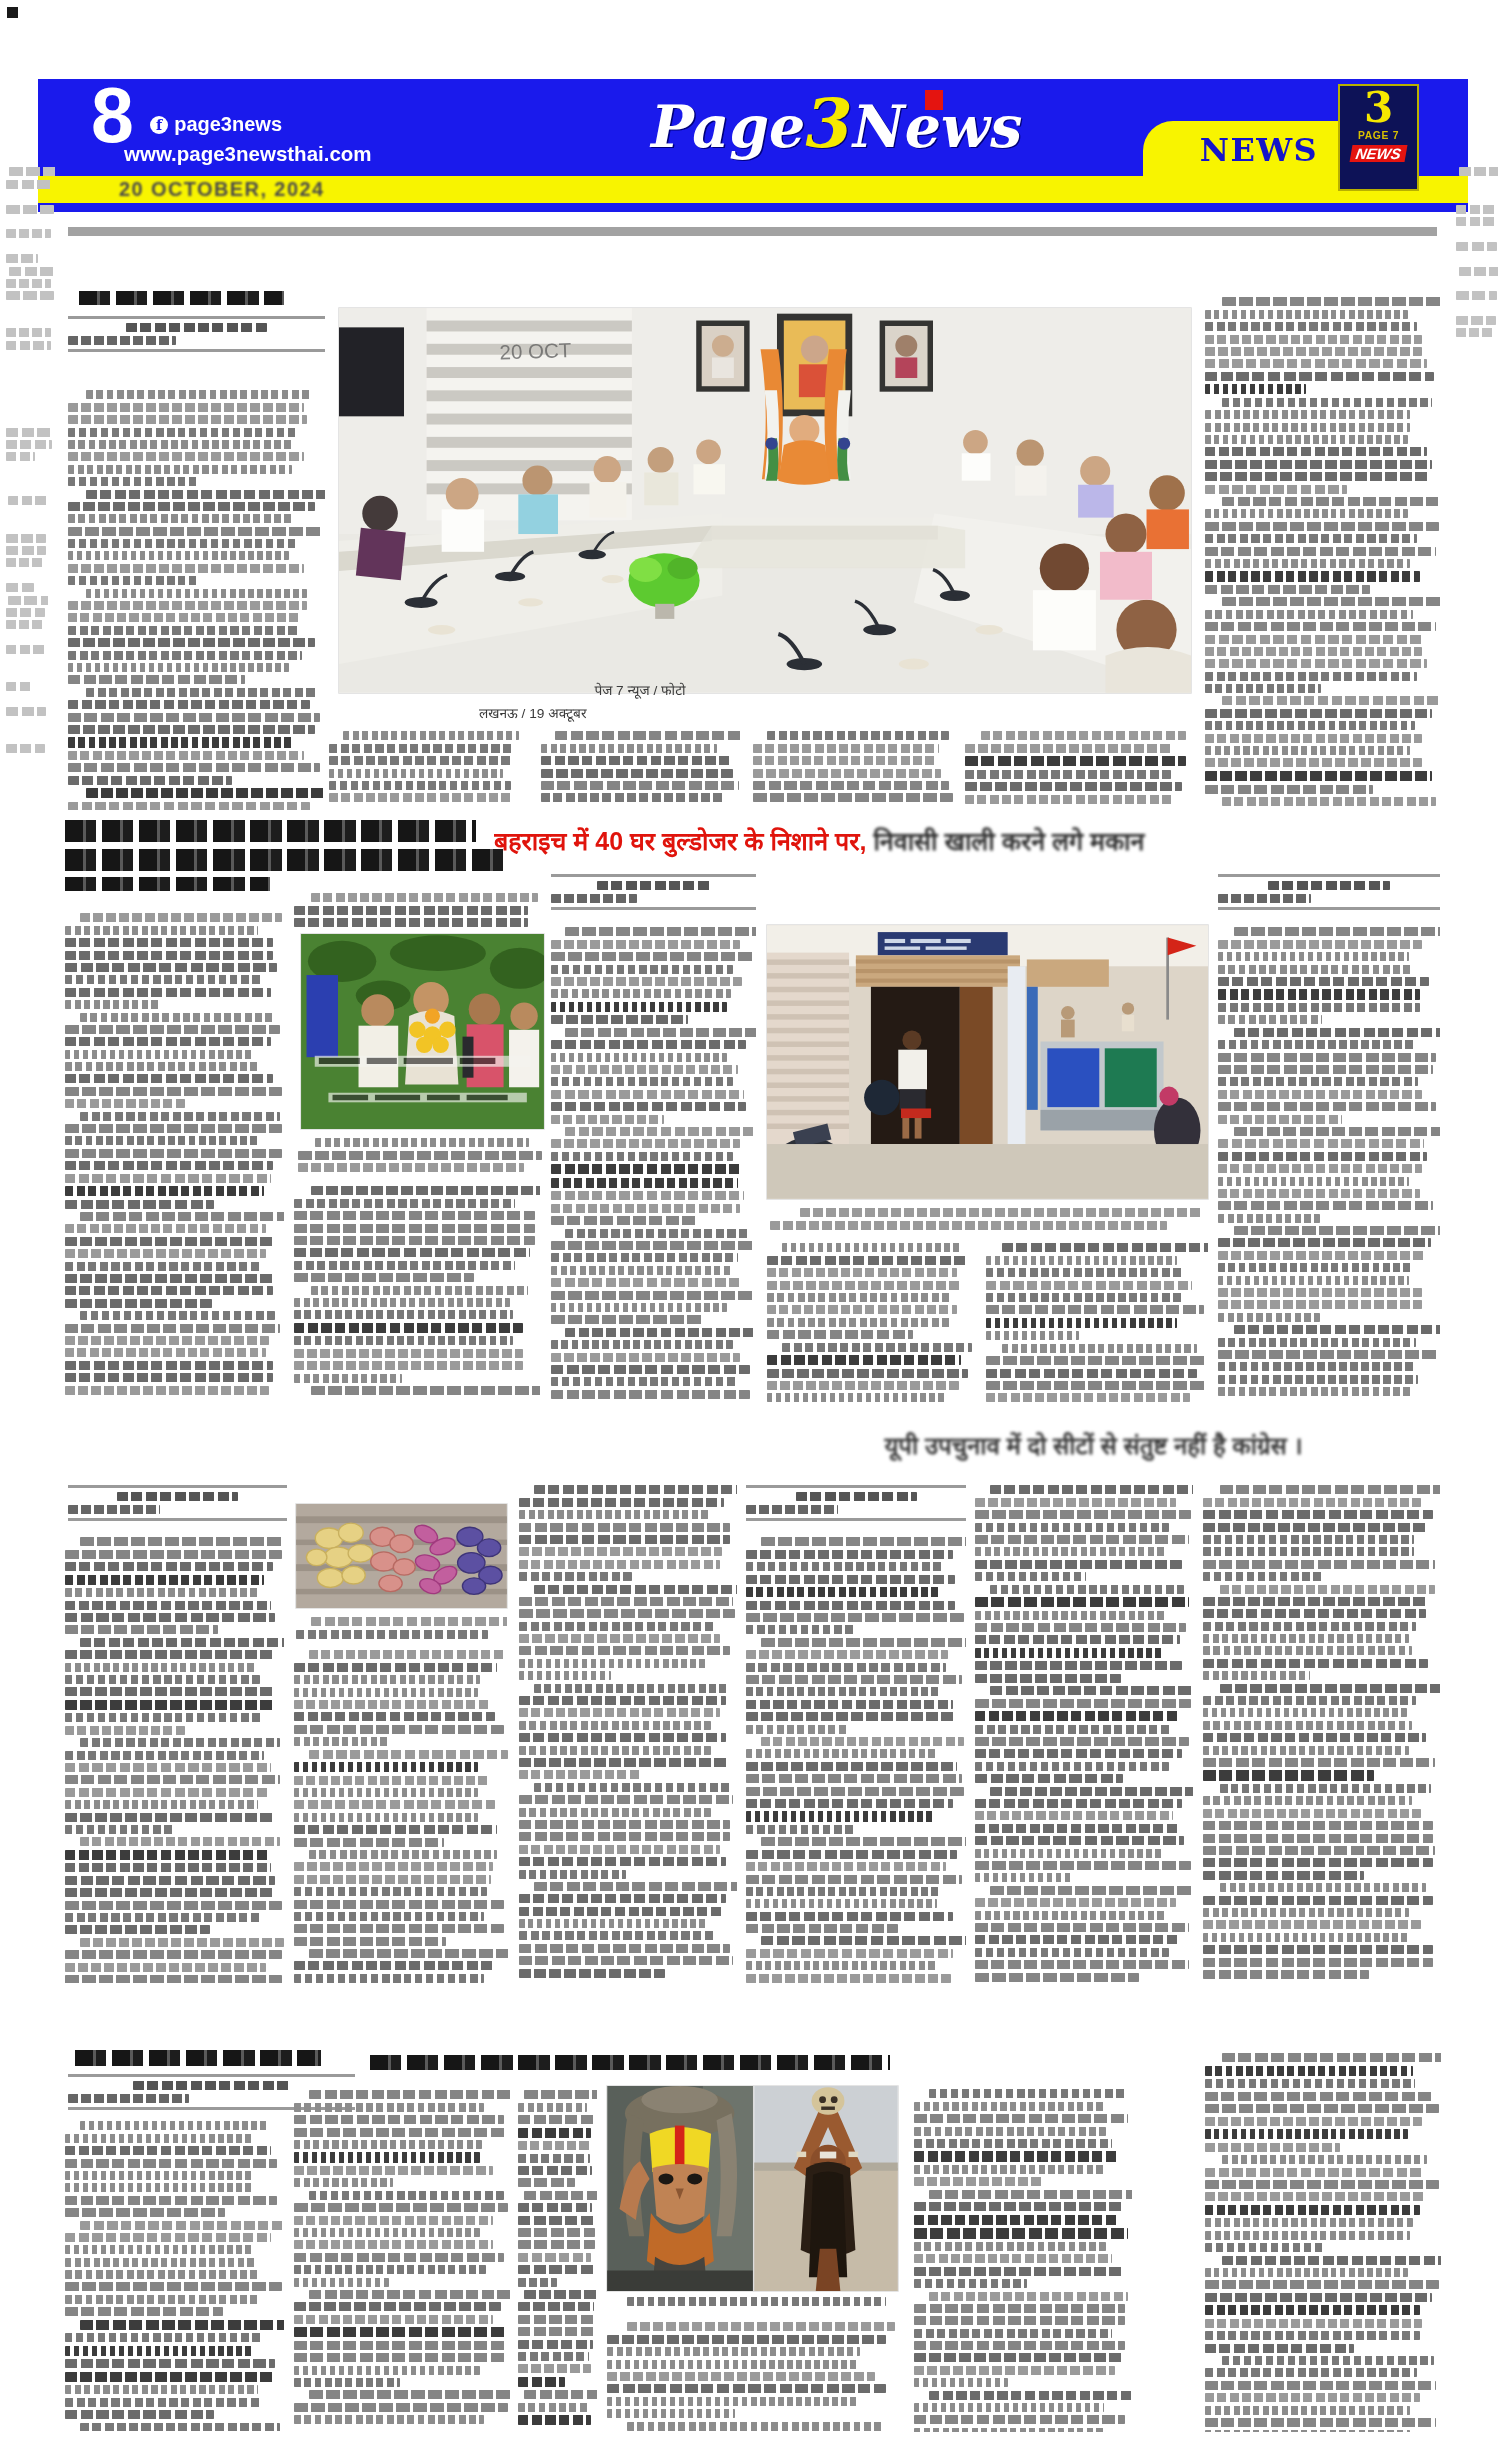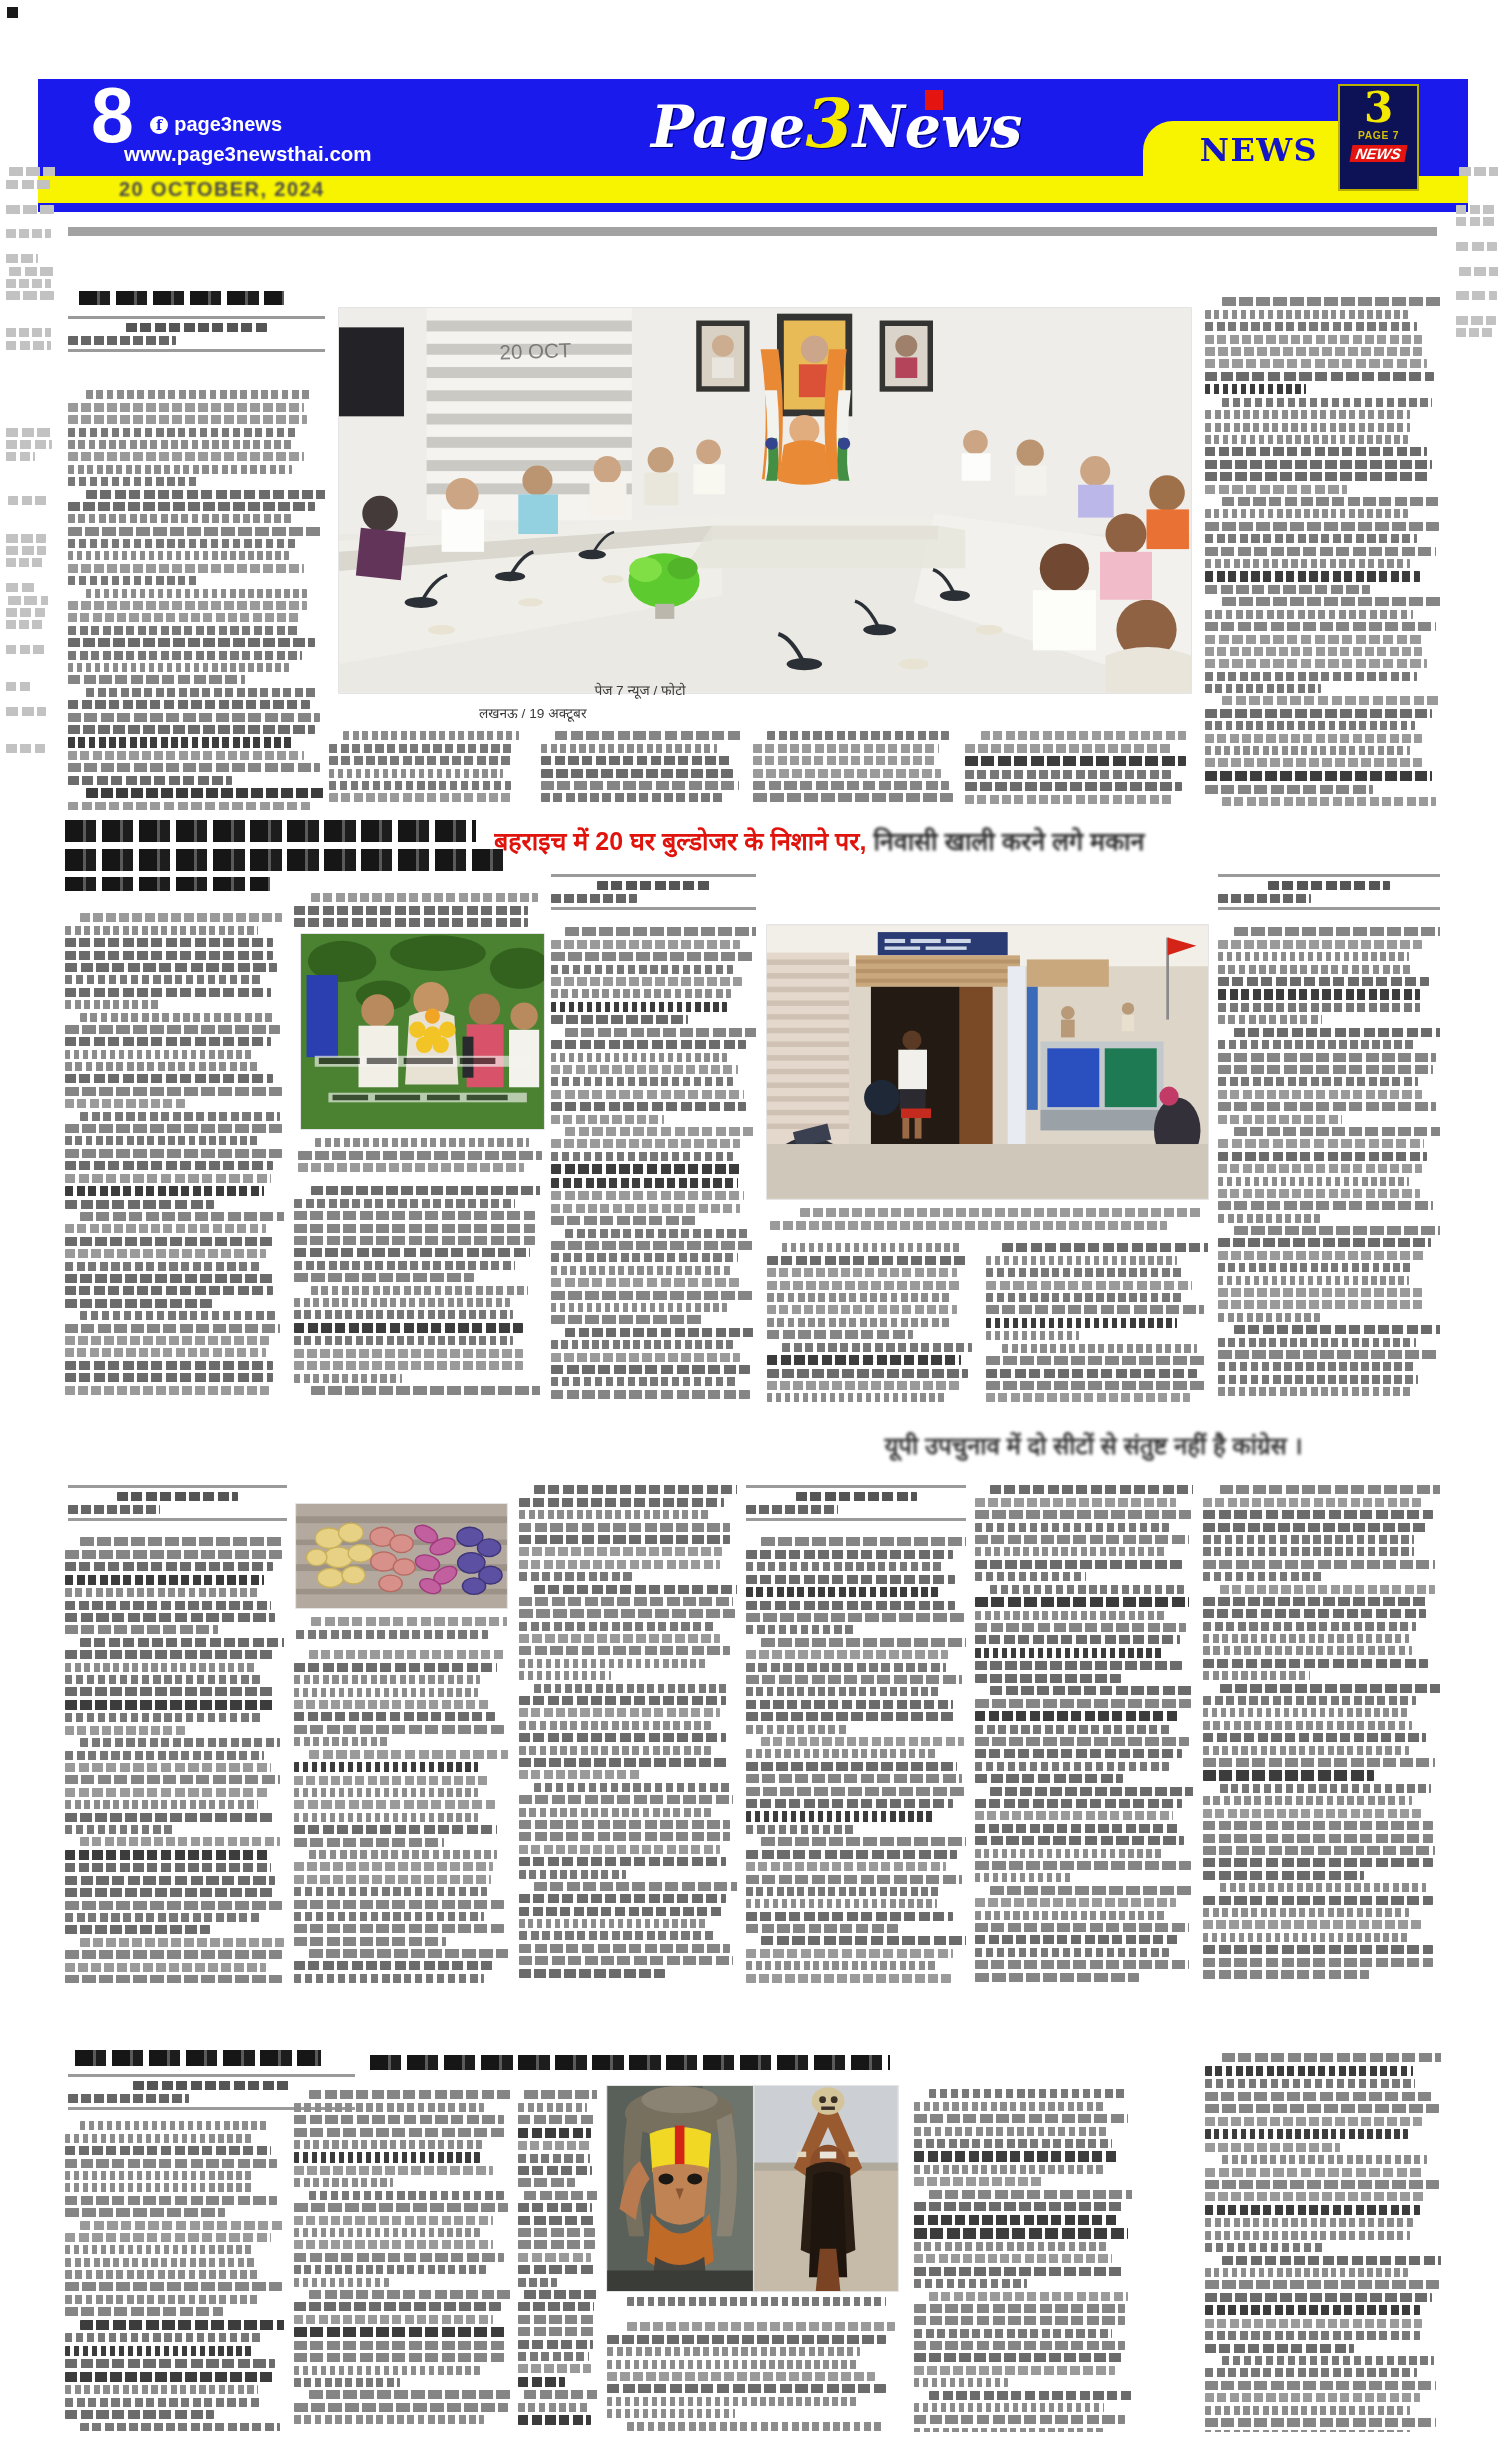--- a/index.html
+++ b/index.html
@@ -209,21 +209,21 @@
       </g>
       <rect x="0" y="0" width="1245" height="562" fill="#ffffff" opacity="0.05"></rect>
     </svg>
   </div>
 
   <div class="capwrap">
     <div class="smalltxt" style="text-align:center;">पेज 7 न्यूज / फोटो</div>
     <div class="smalltxt" style="text-align:left;margin-top:4.1px;">लखनऊ / 19 अक्टूबर</div>
   </div>
 
-  <div class="hred"><span class="hredA">बहराइच में 20 घर बुल्डोजर के निशाने पर,</span><span class="hredB"> निवासी खाली करने लगे मकान</span></div>
+  <div class="hred"><span class="hredA">बहराइच में 40 घर बुल्डोजर के निशाने पर,</span><span class="hredB"> निवासी खाली करने लगे मकान</span></div>
 
   <div class="photo" style="left:767px;top:925px;width:441px;height:274px;">
     <svg width="441" height="274" viewBox="0 0 645 400">
       <rect width="645" height="400" fill="#ddd5c8"></rect>
       <rect x="0" y="0" width="645" height="60" fill="#f2efe8"></rect>
       <rect x="0" y="40" width="120" height="280" fill="#e4d8cc"></rect>
       <g fill="#cfc2b4">
           <rect x="0" y="50" width="120" height="8"></rect>
           <rect x="0" y="70" width="120" height="8"></rect>
           <rect x="0" y="90" width="120" height="8"></rect>

